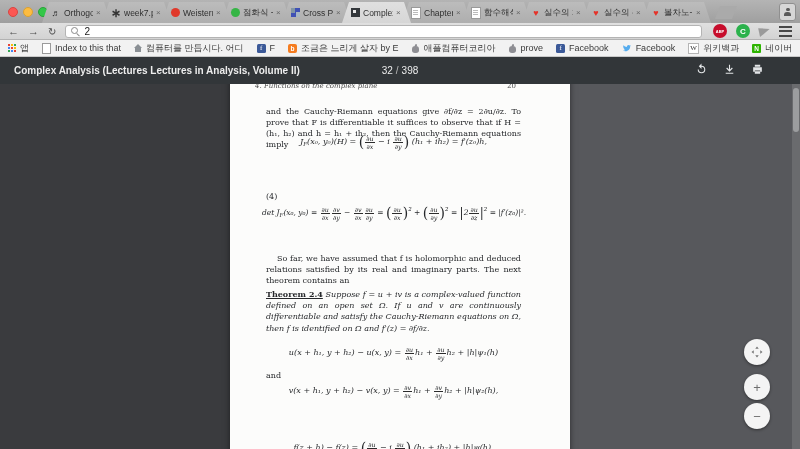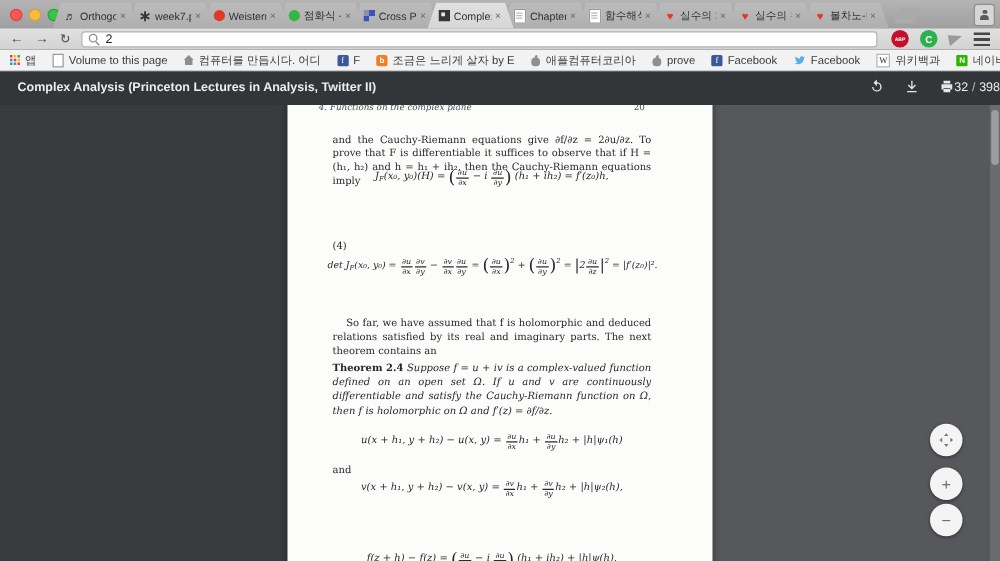--- a/index.html
+++ b/index.html
@@ -99,41 +99,41 @@
   .bi-wiki{width:9px;height:9px;background:#fff;border:0.5px solid #b5b5b5;color:#2c2c2c;font-size:7px;
            font-family:"Liberation Serif",serif;display:flex;align-items:center;justify-content:center;}
   .bi-wiki::before{content:"W";}
   .bi-naver{width:9px;height:9px;background:#2db400;color:#fff;font-size:6.5px;font-weight:bold;
             display:flex;align-items:center;justify-content:center;border-radius:1px;}
   .bi-naver::before{content:"N";}
 
   
   .pdfbar{position:absolute;left:0;top:57px;width:800px;height:27px;background:#323639;}
   .pdf-title{position:absolute;left:14px;top:8px;font-size:10px;font-weight:bold;color:#ededed;}
-  .pdf-pageinfo{position:absolute;left:0;right:0;top:8px;text-align:right;font-size:10px;color:#ececec;}
+  .pdf-pageinfo{position:absolute;left:0;right:0;top:8px;text-align:center;font-size:10px;color:#ececec;}
   .pdf-pageinfo .sep{color:#b9b9b9;padding:0 3px;}
   .pdf-actions{position:absolute;right:36px;top:6px;display:flex;gap:15px;align-items:center;}
   .pdf-actions svg{display:block;}
 
   
   .viewer{position:absolute;left:0;top:84px;width:800px;height:365px;background:#57585c;overflow:hidden;}
   .shade-left{position:absolute;left:0;top:0;width:230px;height:100%;background:#3a3b3e;}
   .page{position:absolute;left:230px;top:-6px;width:340px;height:440px;background:#fcfcfb;
         box-shadow:0 0 6px rgba(0,0,0,.5);
         font-family:"DejaVu Serif","Liberation Serif",serif;color:#26282b;}
   .page [data-pgabs]{position:absolute;}
   .run-head{top:4px;left:0;width:100%;font-size:7px;color:#4a4a4a;font-style:italic;}
   .run-sec{position:absolute;left:25px;top:0;}
   .run-num{position:absolute;left:277px;top:0;font-style:normal;}
   .para{left:36px;width:255px;font-size:8px;line-height:11px;text-align:justify;}
   .ind{text-indent:11px;}
   .hl-line{left:33px;width:260px;background:#a9b7bd;color:#14181b;font-size:8px;line-height:11px;padding-left:2px;box-sizing:border-box;}
   .thm{line-height:11.2px;}
   .thm i{font-style:italic;}
-  .thm b{font-style:normal;}
+  .thm b{font-style:normal;text-decoration:underline;}
   .prf{left:36px;width:255px;font-size:8px;}
   .eqlabel{left:36px;font-size:8px;}
   .eq-display{left:36px;width:255px;text-align:center;height:24px;display:flex;align-items:center;justify-content:center;}
   .eq{font-size:8px;font-style:italic;white-space:nowrap;}
   .eq.small{font-size:7.5px;}
   .eq .fr{display:inline-block;text-align:center;vertical-align:-5px;margin:0 1px;font-style:italic;}
   .eq .fr .n{display:block;font-size:6.3px;line-height:7px;padding:0 1px;border-bottom:0.8px solid #2b2b2b;}
   .eq .fr .d{display:block;font-size:6.3px;line-height:7.5px;padding:0 1px;}
   .eq .bigp{font-size:14px;font-style:normal;font-weight:300;vertical-align:-3px;}
   .eq .bigb{font-size:12px;font-style:normal;vertical-align:-2px;}
@@ -236,21 +236,21 @@
     </div>
   </div>
 
   <div class="bookmarks">
     <span class="bm">
       <span class="bi bi-apps"></span>
       <span class="lbl">앱</span>
       </span>
     <span class="bm">
       <span class="bi bi-page"></span>
-      <span class="lbl">Volume to this page</span>
+      <span class="lbl">Index to this that</span>
       </span>
     <span class="bm">
       <span class="bi bi-home"></span>
       <span class="lbl">컴퓨터를 만듭시다. 어디</span>
       </span>
     <span class="bm">
       <span class="bi bi-fb"></span>
       <span class="lbl">F</span>
       </span>
     <span class="bm">
@@ -280,21 +280,21 @@
       <span class="lbl">위키백과</span>
       </span>
     <span class="bm">
       <span class="bi bi-naver"></span>
       <span class="lbl">네이버</span>
       </span>
 
   </div>
 
   <div class="pdfbar">
-    <span class="pdf-title">Complex Analysis (Princeton Lectures in Analysis, Twitter II)</span>
+    <span class="pdf-title">Complex Analysis (Lectures Lectures in Analysis, Volume II)</span>
     <span class="pdf-pageinfo"><span>32</span><span class="sep">/</span><span>398</span></span>
     <span class="pdf-actions">
       <svg width="13" height="13" viewBox="0 0 24 24">
           <path fill="#e4e6e8" d="M12 5V1L7 6l5 5V7a5 5 0 1 1-5 5H5a7 7 0 1 0 7-7z"></path>
         </svg>
       <svg width="13" height="13" viewBox="0 0 24 24">
           <path fill="#e4e6e8" d="M11 3h2v9l3.5-3.5L18 10l-6 6-6-6 1.5-1.5L11 12V3zM5 18h14v2H5z"></path>
         </svg>
       <svg width="13" height="13" viewBox="0 0 24 24">
           <path fill="#e4e6e8" d="M7 3h10v4H7zM4 8h16v8h-3v-2H7v2H4zM7 15h10v5H7z"></path>
@@ -319,21 +319,21 @@
 
 
       <div class="eqlabel" data-pgabs="" style="top:114px">(4)</div>
 
       <div class="eq-display" data-pgabs="" style="top:123px;left:30px;width:268px">
         <span class="eq small"><span>det J</span><span class="sub">F</span><span>(x₀, y₀) = </span><span class="fr"><span class="n">∂u</span><span class="d">∂x</span></span><span class="fr"><span class="n">∂v</span><span class="d">∂y</span></span><span> − </span><span class="fr"><span class="n">∂v</span><span class="d">∂x</span></span><span class="fr"><span class="n">∂u</span><span class="d">∂y</span></span><span> = </span><span class="bigp">(</span><span class="fr"><span class="n">∂u</span><span class="d">∂x</span></span><span class="bigp">)</span><span class="sup">2</span><span> + </span><span class="bigp">(</span><span class="fr"><span class="n">∂u</span><span class="d">∂y</span></span><span class="bigp">)</span><span class="sup">2</span><span> = </span><span class="bigb">|</span><span>2</span><span class="fr"><span class="n">∂u</span><span class="d">∂z</span></span><span class="bigb">|</span><span class="sup">2</span><span> = |f′(z₀)|².</span></span>
       </div>
 
       <p class="para ind" data-pgabs="" style="top:167px">So far, we have assumed that f is holomorphic and deduced relations satisfied by its real and imaginary parts. The next theorem contains an</p>
 
-      <p class="para thm" data-pgabs="" style="top:203px"><b>Theorem 2.4</b> <i>Suppose f = u + iv is a complex-valued function defined on an open set Ω. If u and v are continuously differentiable and satisfy the Cauchy-Riemann function on Ω, then f is holomorphic on Ω and f′(z) = ∂f/∂z.</i></p>
+      <p class="para thm" data-pgabs="" style="top:203px"><b>Theorem 2.4</b> <i>Suppose f = u + iv is a complex-valued function defined on an open set Ω. If u and v are continuously differentiable and satisfy the Cauchy-Riemann equations on Ω, then f is identified on Ω and f′(z) = ∂f/∂z.</i></p>
 
 
       <div class="eq-display" data-pgabs="" style="top:264px">
         <span class="eq"><span>u(x + h₁, y + h₂) − u(x, y) = </span><span class="fr"><span class="n">∂u</span><span class="d">∂x</span></span><span>h₁ + </span><span class="fr"><span class="n">∂u</span><span class="d">∂y</span></span><span>h₂ + |h|ψ₁(h)</span></span>
       </div>
 
       <div class="eqlabel" data-pgabs="" style="top:293px">and</div>
 
       <div class="eq-display" data-pgabs="" style="top:302px">
         <span class="eq"><span>v(x + h₁, y + h₂) − v(x, y) = </span><span class="fr"><span class="n">∂v</span><span class="d">∂x</span></span><span>h₁ + </span><span class="fr"><span class="n">∂v</span><span class="d">∂y</span></span><span>h₂ + |h|ψ₂(h),</span></span>

